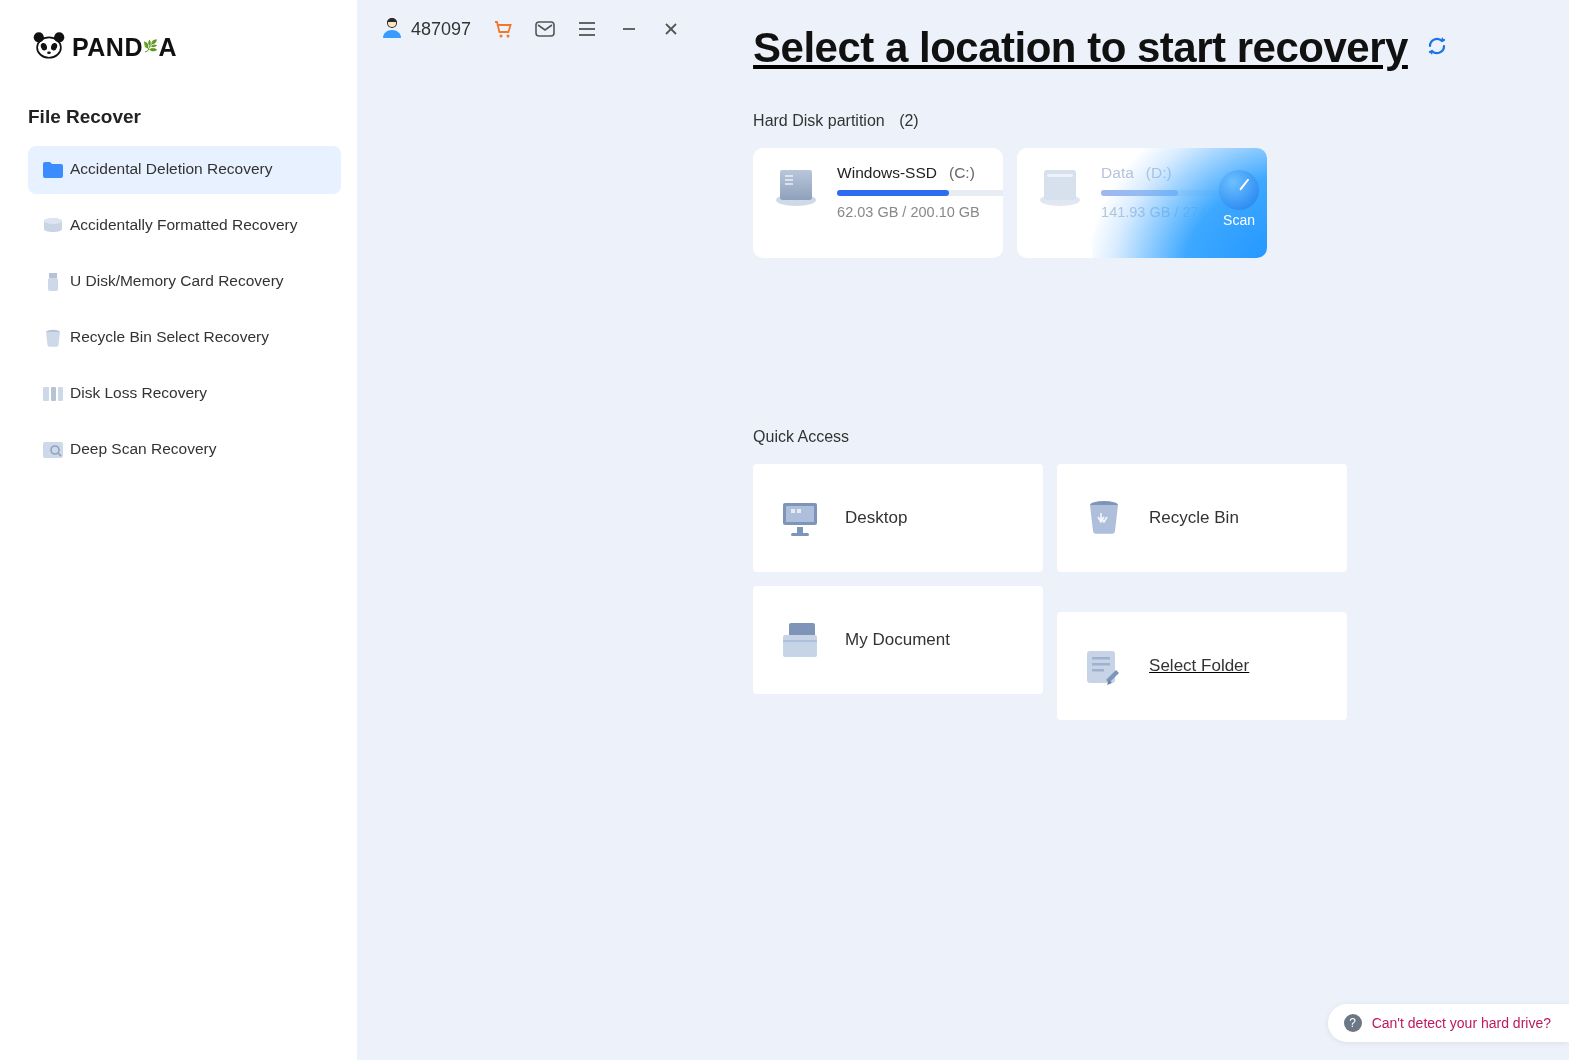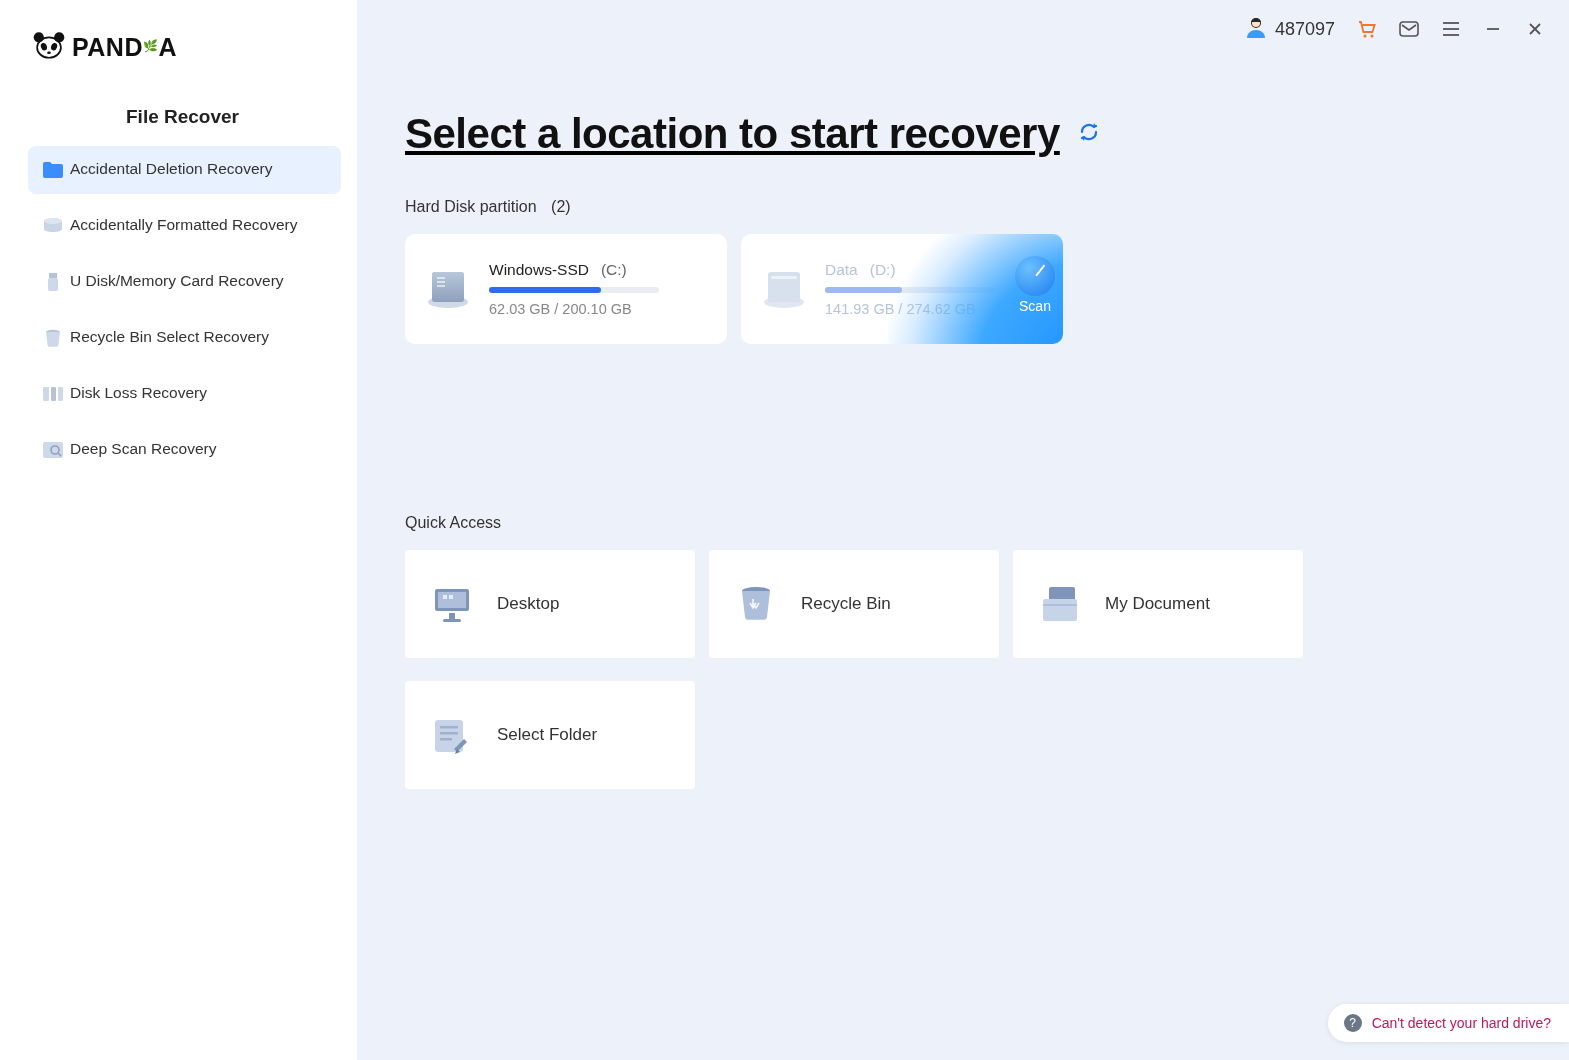--- a/index.html
+++ b/index.html
@@ -22,38 +22,37 @@
 .logo-svg { width: 34px; height: 30px; }
 .logo-text { font-size: 25px; font-weight: 800; letter-spacing: 0.5px; color: #111; }
 .logo-a2 { color: #111; position: relative; }
 .logo-leaf { color: #5cb42c; position: relative; top: -6px; font-size: 12px; }
 
 .sidebar h2 {
   font-size: 19px;
   font-weight: 600;
   color: #222;
   padding: 14px 20px 18px 18px;
-  text-align: center;
 }
 .nav { display: flex; flex-direction: column; gap: 0; padding: 0 16px 0 18px; }
 .nav-item {
   display: flex;
   align-items: flex-start;
   gap: 6px;
   padding: 14px 14px;
   border-radius: 8px;
   font-size: 15.5px;
   color: #333;
   cursor: pointer;
   margin-bottom: 8px;
 }
 .nav-item.active { background: #e8f1ff; }
 .nav-item .nav-icon { width: 22px; height: 20px; display: flex; align-items: center; justify-content: center; }
 
-.main { flex: 1; display: flex; flex-direction: column; position: relative; gap: 28px; }
+.main { flex: 1; display: flex; position: relative; }
 
 .topbar {
   height: 58px;
   display: flex;
   justify-content: flex-end;
   align-items: center;
   gap: 22px;
   padding: 0 24px;
 }
 .top-user { display: flex; align-items: center; gap: 8px; font-size: 18px; color: #333; }
@@ -63,27 +62,26 @@
 
 .title-row { display: flex; align-items: center; gap: 18px; margin-bottom: 40px; text-decoration: underline; }
 .title-row h1 { font-size: 42px; font-weight: 800; color: #111; letter-spacing: -0.5px; }
 .refresh-icon { color: #1a73e8; cursor: pointer; }
 
 .section-header { font-size: 16px; color: #333; margin-bottom: 18px; }
 .section-count { margin-left: 10px; }
 
 .cards { display: flex; gap: 14px; flex-wrap: wrap; }
 .card {
-  width: 322px;
+  width: 250px;
   height: 110px;
   background: #fff;
   border-radius: 10px;
   display: flex;
-  align-items: center;
-  padding: 0 20px;
+  padding: 16px 20px;
   gap: 18px;
   position: relative;
   cursor: pointer;
   overflow: hidden;
 }
 .card-disk-icon { width: 46px; height: 46px; flex-shrink: 0; }
 .card-body { display: flex; flex-direction: column; gap: 8px; flex: 1; }
 .card-name-row { display:flex; gap: 12px; font-size: 15.5px; }
 .card-name { color: #222; }
 .card-letter { color: #666; }
@@ -398,21 +396,21 @@
           <span class="qa-icon">
             <svg width="46" height="46" viewBox="0 0 46 46">
                 <rect x="12" y="6" width="26" height="22" rx="2" fill="#7e94b8"></rect>
                 <rect x="6" y="18" width="34" height="22" rx="2" fill="#c7d4e8"></rect>
                 <path d="M6 24l34 0" stroke="#aebfdb" stroke-width="2"></path>
               </svg>
           </span>
           <span class="qa-label">My Document</span>
         </div>
 
-        <div class="qa-card" style="margin-top:9px;">
+        <div class="qa-card" style="margin-top:26px;text-decoration:underline;">
           <span class="qa-icon">
             <svg width="46" height="46" viewBox="0 0 46 46">
                 <rect x="6" y="8" width="28" height="32" rx="3" fill="#c7d4e8"></rect>
                 <rect x="11" y="14" width="18" height="2.5" fill="#9fb1cd"></rect>
                 <rect x="11" y="20" width="18" height="2.5" fill="#9fb1cd"></rect>
                 <rect x="11" y="26" width="12" height="2.5" fill="#9fb1cd"></rect>
                 <path d="M28 40l10-10-3-3-10 10z" fill="#7e94b8"></path>
                 <path d="M26 42l2-5 3 3z" fill="#6a80a3"></path>
               </svg>
           </span>

